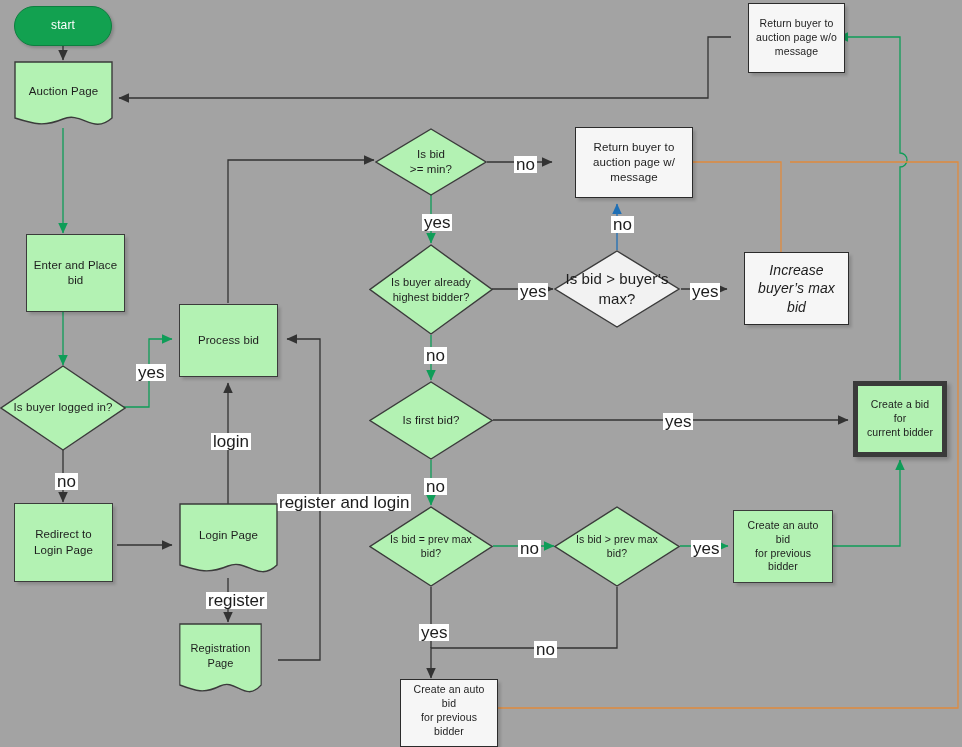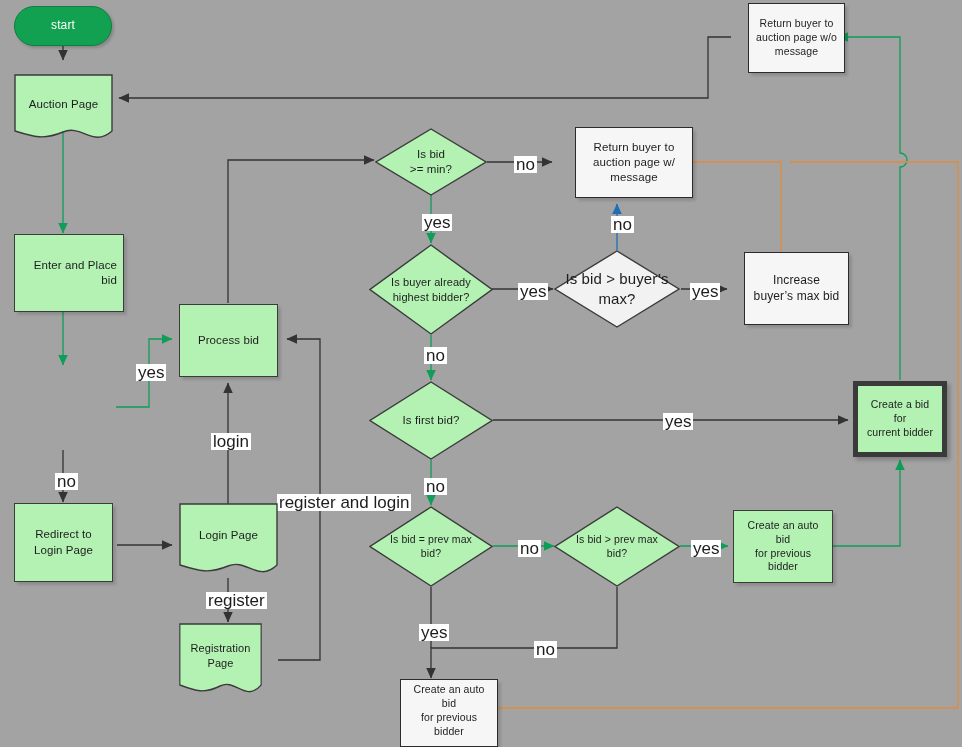--- a/index.html
+++ b/index.html
@@ -161,31 +161,37 @@
       <path d="M731,37 L708,37 L708,98 L119,98" stroke="#333333" marker-end="url(#arrDark)"></path>
 
       <path d="M483,708 L958,708 L958,162 L790,162" stroke="#e08b3e"></path>
     </g>
   </svg>
 
   <div class="node n-start" style="left:14px; top:6px; width:98px; height:40px;">
     <span class="lbl">start</span>
   </div>
 
-  <div class="node n-doc" style="left:14px; top:61px; width:99px; height:70px;margin-top:13px;">
+  <div class="node n-doc" style="left:14px; top:61px; width:99px; height:70px;">
     <svg class="shape" viewBox="0 0 99 70" preserveAspectRatio="none">
       <path d="M1,1 H98 V57 C79,74 68,50 49,58 C30,66 20,63 1,57 Z" fill="#b3f2b3" stroke="#3b3b3b" stroke-width="1.4"></path>
     </svg>
     <span class="lbl" style="margin-top:-8px;">Auction Page</span>
   </div>
 
-  <div class="node n-proc" style="left:14px; top:234px; width:110px; height:78px;text-align:right;">
+  <div class="node n-proc" style="left:26px; top:234px; width:99px; height:78px;">
     <span class="lbl">Enter and Place bid</span>
   </div>
 
+  <div class="node n-dec" style="left:0px; top:365px; width:126px; height:86px;">
+    <svg class="shape" viewBox="0 0 126 86" preserveAspectRatio="none">
+      <path d="M63,1 L125,43 L63,85 L1,43 Z" fill="#b3f2b3" stroke="#3b3b3b" stroke-width="1.4"></path>
+    </svg>
+    <span class="lbl">Is buyer logged in?</span>
+  </div>
 
   <div class="node n-proc" style="left:14px; top:503px; width:99px; height:79px; white-space:pre-line;">
     <span class="lbl">Redirect to
 Login Page</span>
   </div>
 
   <div class="node n-doc" style="left:179px; top:503px; width:99px; height:78px;">
     <svg class="shape" viewBox="0 0 99 78" preserveAspectRatio="none">
       <path d="M1,1 H98 V62 C79,80 68,55 49,63 C30,71 20,68 1,62 Z" fill="#b3f2b3" stroke="#3b3b3b" stroke-width="1.4"></path>
     </svg>
@@ -233,21 +239,21 @@
 
   <div class="node n-dec" style="left:554px; top:250px; width:126px; height:78px; white-space:pre-line;">
     <svg class="shape" viewBox="0 0 126 78" preserveAspectRatio="none">
       <path d="M63,1 L125,39 L63,77 L1,39 Z" fill="#f2f2f2" stroke="#3b3b3b" stroke-width="1.4"></path>
     </svg>
     <span class="lbl" style="font-size:15px;">Is bid &gt; buyer’s
 max?</span>
   </div>
 
   <div class="node n-proc-grey" style="left:728px; top:252px; width:105px; height:73px; white-space:pre-line;">
-    <span class="lbl" style="font-size:12px;">Increase
+    <span class="lbl" style="font-size:14px;font-style:italic;">Increase
 buyer’s max bid</span>
   </div>
 
   <div class="node n-dec" style="left:369px; top:381px; width:124px; height:79px;">
     <svg class="shape" viewBox="0 0 124 79" preserveAspectRatio="none">
       <path d="M62,1 L123,39.5 L62,78 L1,39.5 Z" fill="#b3f2b3" stroke="#3b3b3b" stroke-width="1.4"></path>
     </svg>
     <span class="lbl">Is first bid?</span>
   </div>
 

